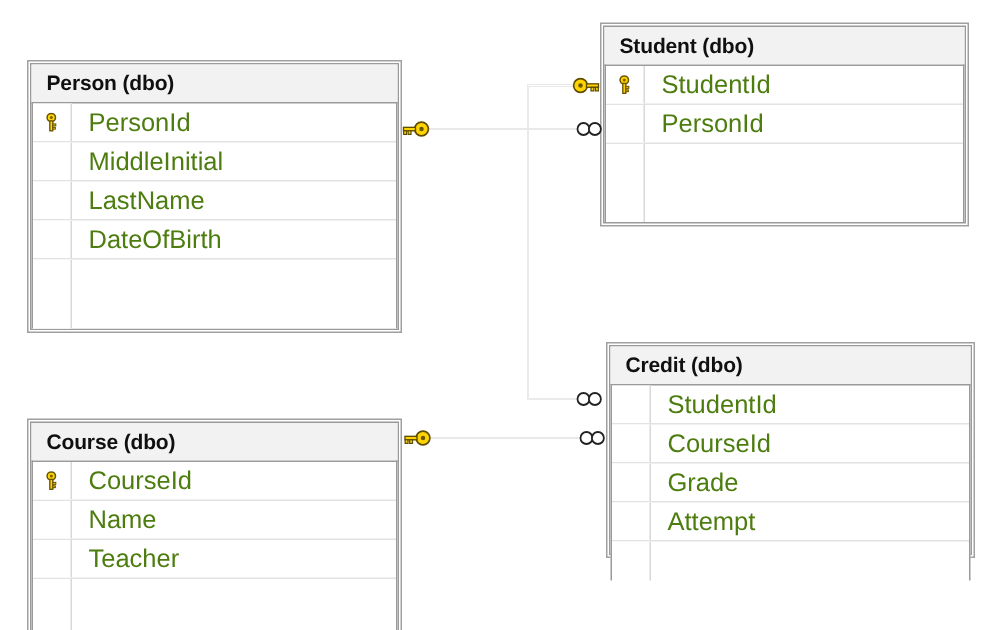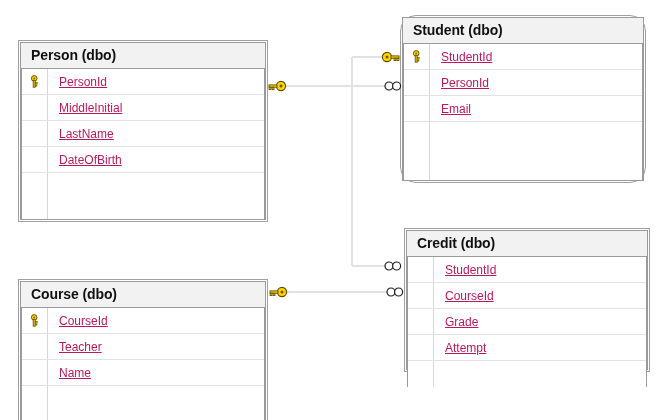--- a/index.html
+++ b/index.html
@@ -60,25 +60,24 @@
     width:26px;
     flex:0 0 26px;
     height:100%;
     border-right:1px solid #d8d8d8;
     box-sizing:border-box;
     display:flex;align-items:center;justify-content:center;
     background:#ffffff;
   }
   .row .colname{
     padding-left:11px;
-    font-size:12px;
-    color:#be185d;
+    font-size:17px;
+    color:#4d7c0f;
     white-space:nowrap;
     line-height:1;
-    text-decoration:underline;
   }
   .row.blank .gutter{border-right:1px solid #d8d8d8;}
 
   
   .key-ico{display:block;}
 
   
   #links{position:absolute;left:0;top:0;width:670px;height:420px;z-index:2;}
   .lnk{fill:none;stroke:#8c8c8c;stroke-width:1;}
   .lnk-core{fill:none;stroke:#ffffff;stroke-width:1;}
@@ -129,44 +128,40 @@
               <div class="gutter"></div>
               <div class="colname">DateOfBirth</div>
             </div>
             <div class="row blank">
               <div class="gutter"></div>
               <div class="colname"></div>
             </div>
           </div>
         </div>
       </div>
-      <div class="table-node" style="left: 400px; top: 15px; width: 246px; height: 168px; border-radius: 16px;">
+      <div class="table-node" style="left: 400px; top: 15px; width: 246px; height: 136px;">
         <div class="inner">
           <div class="tbl-header">Student (dbo)</div>
           <div class="grid">
             <div class="row">
               <div class="gutter">
                 <svg class="key-ico" width="13" height="13" viewBox="0 0 13 13">
                   <circle cx="6.2" cy="3.4" r="2.8" fill="#ffd400" stroke="#6b5600" stroke-width="1"></circle>
                   <circle cx="6.2" cy="3.4" r="1" fill="#7a6200"></circle>
                   <rect x="5.2" y="5.6" width="2" height="6.6" fill="#ffd400" stroke="#6b5600" stroke-width="0.9"></rect>
                   <rect x="7.2" y="7.6" width="2" height="1.3" fill="#ffd400" stroke="#6b5600" stroke-width="0.7"></rect>
                   <rect x="7.2" y="9.9" width="1.7" height="1.2" fill="#ffd400" stroke="#6b5600" stroke-width="0.7"></rect>
                 </svg>
               </div>
               <div class="colname">StudentId</div>
             </div>
             <div class="row">
               <div class="gutter"></div>
               <div class="colname">PersonId</div>
             </div>
-            <div class="row">
-              <div class="gutter"></div>
-              <div class="colname">Email</div>
-            </div>
             <div class="row blank">
               <div class="gutter"></div>
               <div class="colname"></div>
             </div>
           </div>
         </div>
       </div>
       <div class="table-node" style="left: 18px; top: 255px; width: 250px; height: 154px; margin-top: 24px;">
         <div class="inner">
           <div class="tbl-header">Course (dbo)</div>
@@ -178,25 +173,25 @@
                   <circle cx="6.2" cy="3.4" r="1" fill="#7a6200"></circle>
                   <rect x="5.2" y="5.6" width="2" height="6.6" fill="#ffd400" stroke="#6b5600" stroke-width="0.9"></rect>
                   <rect x="7.2" y="7.6" width="2" height="1.3" fill="#ffd400" stroke="#6b5600" stroke-width="0.7"></rect>
                   <rect x="7.2" y="9.9" width="1.7" height="1.2" fill="#ffd400" stroke="#6b5600" stroke-width="0.7"></rect>
                 </svg>
               </div>
               <div class="colname">CourseId</div>
             </div>
             <div class="row">
               <div class="gutter"></div>
+              <div class="colname">Name</div>
+            </div>
+            <div class="row">
+              <div class="gutter"></div>
               <div class="colname">Teacher</div>
-            </div>
-            <div class="row">
-              <div class="gutter"></div>
-              <div class="colname">Name</div>
             </div>
             <div class="row blank">
               <div class="gutter"></div>
               <div class="colname"></div>
             </div>
           </div>
         </div>
       </div>
       <div class="table-node" style="left: 404px; top: 228px; width: 246px; height: 144px;">
         <div class="inner">

